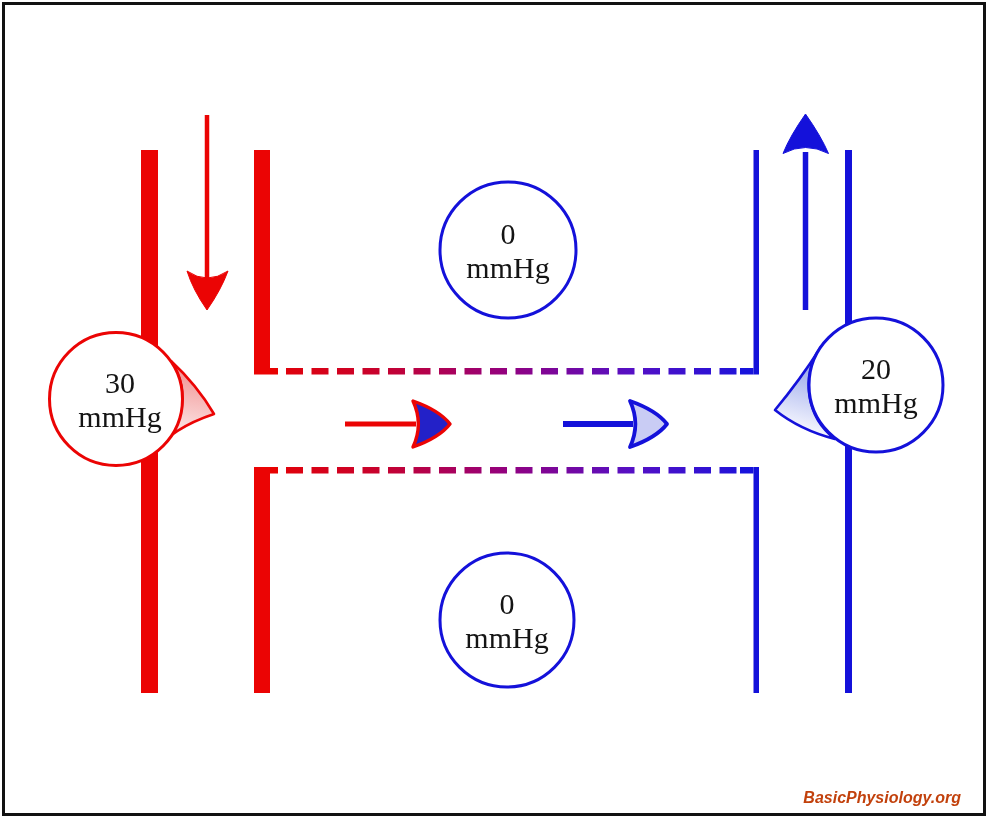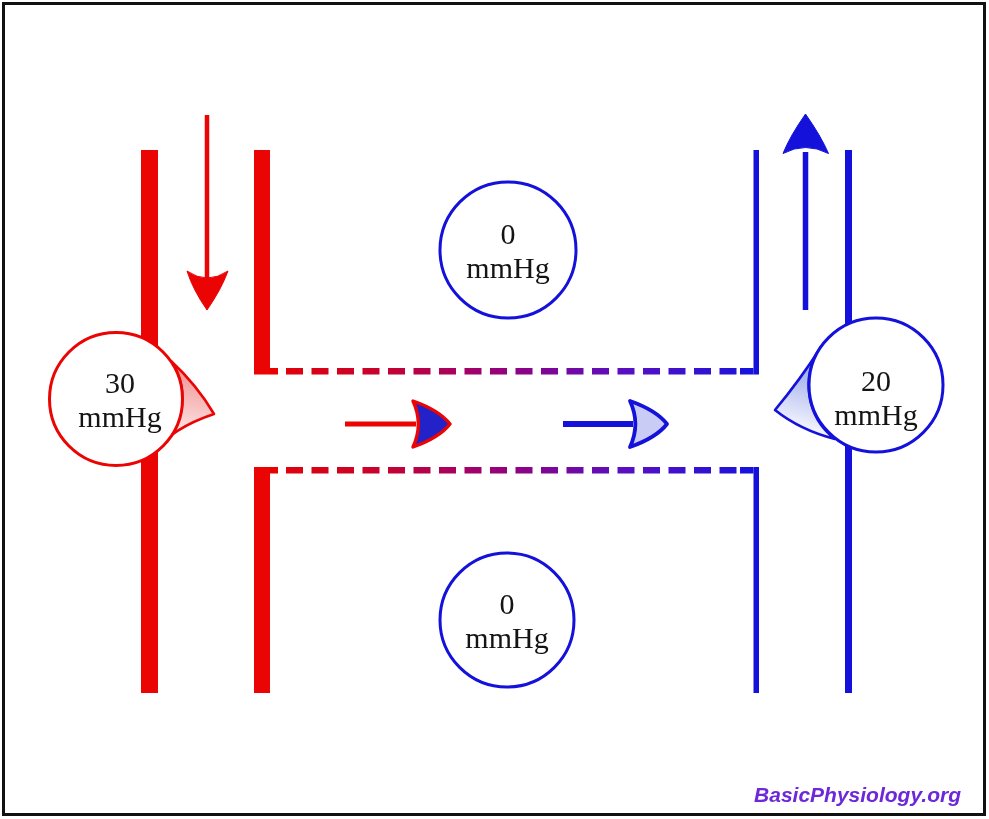--- a/index.html
+++ b/index.html
@@ -29,22 +29,22 @@
   }
   .pressure-label .val { display: block; }
   .pressure-label .unit { display: block; }
   .branding {
     position: absolute;
     right: 28px;
     bottom: 12px;
     font-family: "Liberation Sans", sans-serif;
     font-style: italic;
     font-weight: 600;
-    font-size: 21px;
-    color: #6d28d9;
+    font-size: 16px;
+    color: #c2410c;
     margin-top: 8px;
   }
 </style>
 </head>
 <body>
 
 <div id="stage">
 
   <svg class="diagram-svg" width="989" height="819" viewBox="0 0 989 819">
     <defs>
@@ -111,21 +111,21 @@
   <div class="pressure-label" style="left:508px; top:217px;">
     <span class="val">0</span>
     <span class="unit">mmHg</span>
   </div>
 
   <div class="pressure-label" style="left:507px; top:587px;">
     <span class="val">0</span>
     <span class="unit">mmHg</span>
   </div>
 
-  <div class="pressure-label" style="left:876px; top:352px;margin-top:12px;">
+  <div class="pressure-label" style="left:876px; top:352px;">
     <span class="val">20</span>
     <span class="unit">mmHg</span>
   </div>
 
   <div class="branding">BasicPhysiology.org</div>
 
   <div class="frame-border"></div>
 </div>
 
 </body></html>

